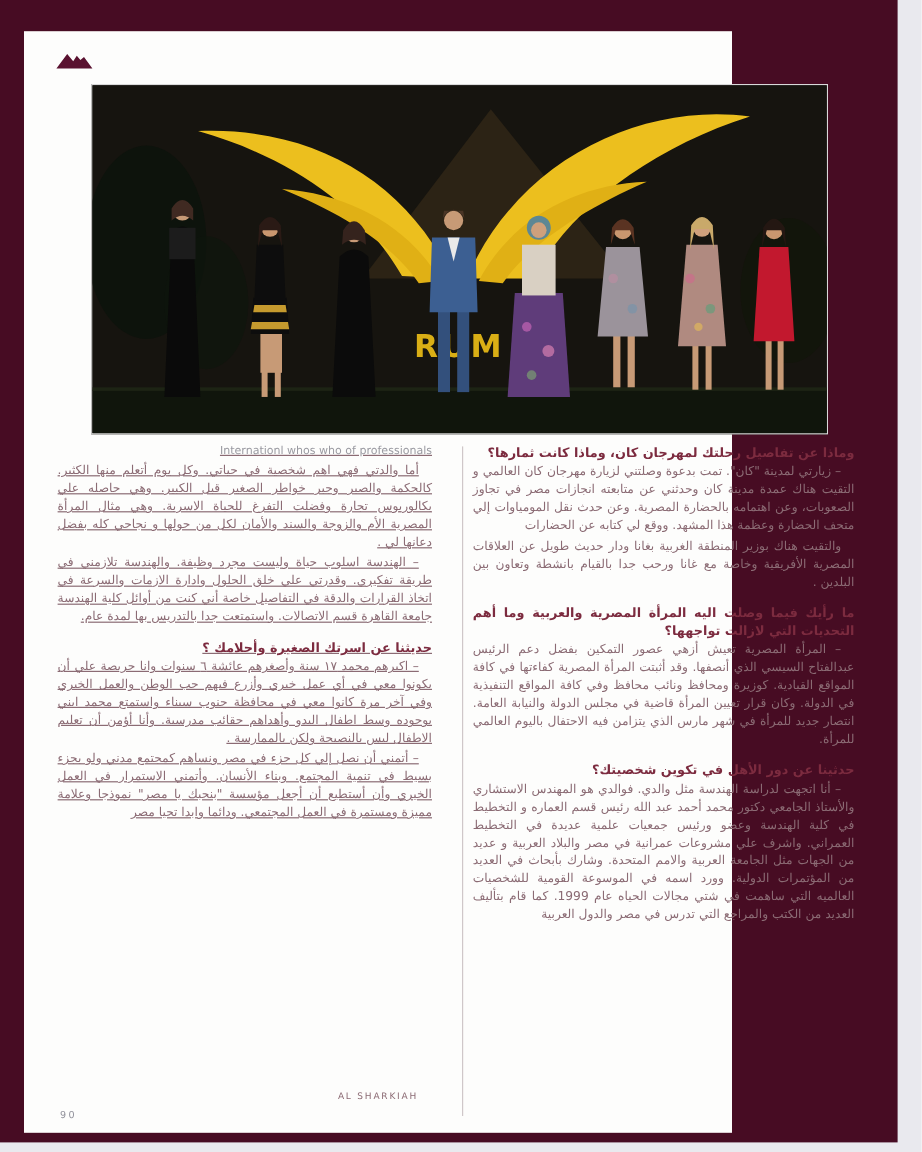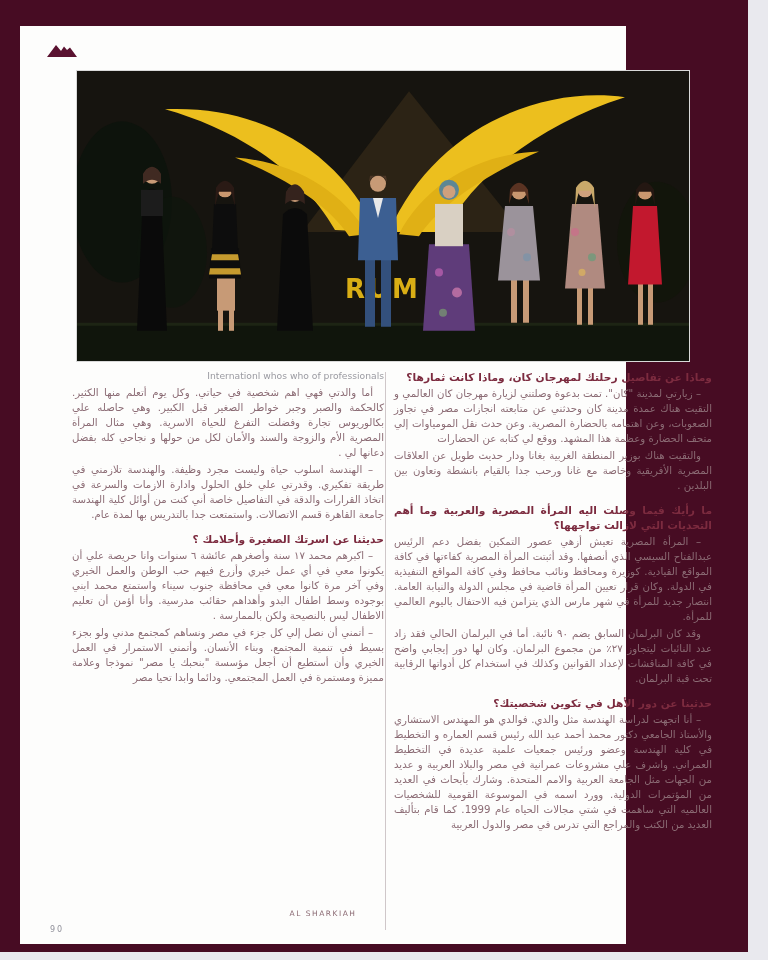--- a/index.html
+++ b/index.html
@@ -2,32 +2,32 @@
 <html lang="ar"><head>
 <meta charset="utf-8">
 <style>
   html,body{margin:0;padding:0;}
   body{
     width:768px;height:960px;position:relative;overflow:hidden;
     background:#e9e9ee;
     font-family:"DejaVu Sans", sans-serif;
   }
   .frame{position:absolute;left:0;top:0;width:748px;height:952px;background:#470c23;}
-  .page{position:absolute;left:20px;top:26px;width:590px;height:918px;background:#fdfdfc;padding-left:16px;}
+  .page{position:absolute;left:20px;top:26px;width:590px;height:918px;background:#fdfdfc;}
   .logo{position:absolute;left:26px;top:16px;width:32px;height:16px;}
   .photo{
     position:absolute;left:56px;top:44px;width:612px;height:290px;
     border:1px solid #d9d9d9;background:#16140f;
   }
   .photo svg{display:block;width:100%;height:100%;}
   .col{
     position:absolute;top:344px;direction:rtl;text-align:justify;
     color:#8b6b74;font-size:10.2px;line-height:1.47;
   }
-  .col-left{left:52px;width:312px;}
+  .col-left{left:28px;width:312px;text-decoration:underline;}
   .col-right{left:374px;width:318px;}
   .divider{position:absolute;left:365px;top:346px;width:1px;height:558px;background:#cfc7c9;}
   .col p{margin:0 0 2px 0;text-indent:11px;}
   .col h3{
     margin:9px 0 2px 0;color:#7c2b3f;font-size:10.7px;
     line-height:1.42;font-weight:bold;
   }
   .col h3:first-child{margin-top:0;}
   .caption{
     direction:ltr;text-align:right;color:#9a9aa1;font-size:9.2px;
@@ -127,21 +127,20 @@
     </div>
 
     <div class="divider"></div>
 
     <section class="col col-right">
       <h3>وماذا عن تفاصيل رحلتك لمهرجان كان، وماذا كانت ثمارها؟</h3>
       <p>– زيارتي لمدينة "كان". تمت بدعوة وصلتني لزيارة مهرجان كان العالمي و التقيت هناك عمدة مدينة كان وحدثني عن متابعته انجازات مصر في تجاوز الصعوبات، وعن اهتمامه بالحضارة المصرية. وعن حدث نقل المومياوات إلي متحف الحضارة وعظمة هذا المشهد. ووقع لي كتابه عن الحضارات</p>
       <p>والتقيت هناك بوزير المنطقة الغربية بغانا ودار حديث طويل عن العلاقات المصرية الأفريقية وخاصة مع غانا ورحب جدا بالقيام بانشطة وتعاون بين البلدين .</p>
       <h3>ما رأيك فيما وصلت اليه المرأة المصرية والعربية  وما أهم التحديات التي لازالت تواجهها؟</h3>
       <p>– المرأة المصرية تعيش أزهي عصور التمكين بفضل دعم الرئيس عبدالفتاح السيسي الذي أنصفها. وقد أثبتت المرأة المصرية كفاءتها في كافة المواقع القيادية. كوزيرة ومحافظ ونائب محافظ وفي كافة المواقع التنفيذية في الدولة. وكان قرار تعيين المرأة قاضية في مجلس الدولة والنيابة العامة. انتصار جديد للمرأة في شهر مارس الذي يتزامن فيه الاحتفال باليوم العالمي للمرأة.</p>
-      <p>وقد كان البرلمان السابق يضم ٩٠ نائبة. أما في البرلمان الحالي فقد زاد عدد النائبات ليتجاوز ٢٧٪ من مجموع البرلمان. وكان لها دور إيجابي واضح في كافة المناقشات لإعداد القوانين وكذلك في استخدام كل أدواتها الرقابية تحت قبة البرلمان.</p>
       <h3>حدثينا عن دور الأهل في تكوين شخصيتك؟</h3>
       <p>– أنا اتجهت لدراسة الهندسة مثل والدي. فوالدي هو المهندس الاستشاري والأستاذ الجامعي دكتور محمد أحمد عبد الله رئيس قسم العماره و التخطيط في كلية الهندسة وعضو ورئيس جمعيات علمية عديدة في التخطيط العمراني. واشرف علي مشروعات عمرانية في مصر والبلاد العربية و عديد من الجهات مثل الجامعة العربية والامم المتحدة. وشارك بأبحاث في العديد من المؤتمرات الدولية. وورد اسمه في الموسوعة القومية للشخصيات العالميه التي ساهمت في شتي مجالات الحياه عام 1999. كما قام بتأليف العديد من الكتب والمراجع التي تدرس في مصر  والدول العربية</p>
     </section>
 
     <section class="col col-left">
       <div class="caption">Internationl whos who of professionals</div>
       <p>أما والدتي فهي اهم شخصية في حياتي. وكل يوم أتعلم منها الكثير. كالحكمة والصبر وجبر خواطر الصغير قبل الكبير. وهي حاصله علي بكالوريوس تجارة وفضلت التفرغ للحياة الاسرية. وهي مثال المرأة المصرية الأم والزوجة والسند والأمان لكل من حولها و نجاحي كله بفضل دعانها لي .</p>
       <p>– الهندسة اسلوب حياة وليست مجرد وظيفة. والهندسة تلازمني في طريقة تفكيري. وقدرتي علي خلق الحلول وادارة الازمات والسرعة في اتخاذ القرارات والدقة في التفاصيل خاصة أني كنت من أوائل كلية الهندسة جامعة القاهرة قسم الاتصالات. واستمتعت جدا بالتدريس بها لمدة عام.</p>
       <h3>حديثنا عن اسرتك الصغيرة وأحلامك ؟</h3>
       <p>– اكبرهم محمد ١٧ سنة وأصغرهم عائشة ٦ سنوات وانا حريصة علي أن يكونوا معي في أي عمل خيري وأزرع فيهم حب الوطن والعمل الخيري وفي آخر مرة كانوا معي في محافظة جنوب سيناء واستمتع محمد ابني بوجوده وسط اطفال البدو وأهداهم حقائب مدرسية. وأنا أؤمن أن تعليم الاطفال ليس بالنصيحة ولكن بالممارسة .</p>

